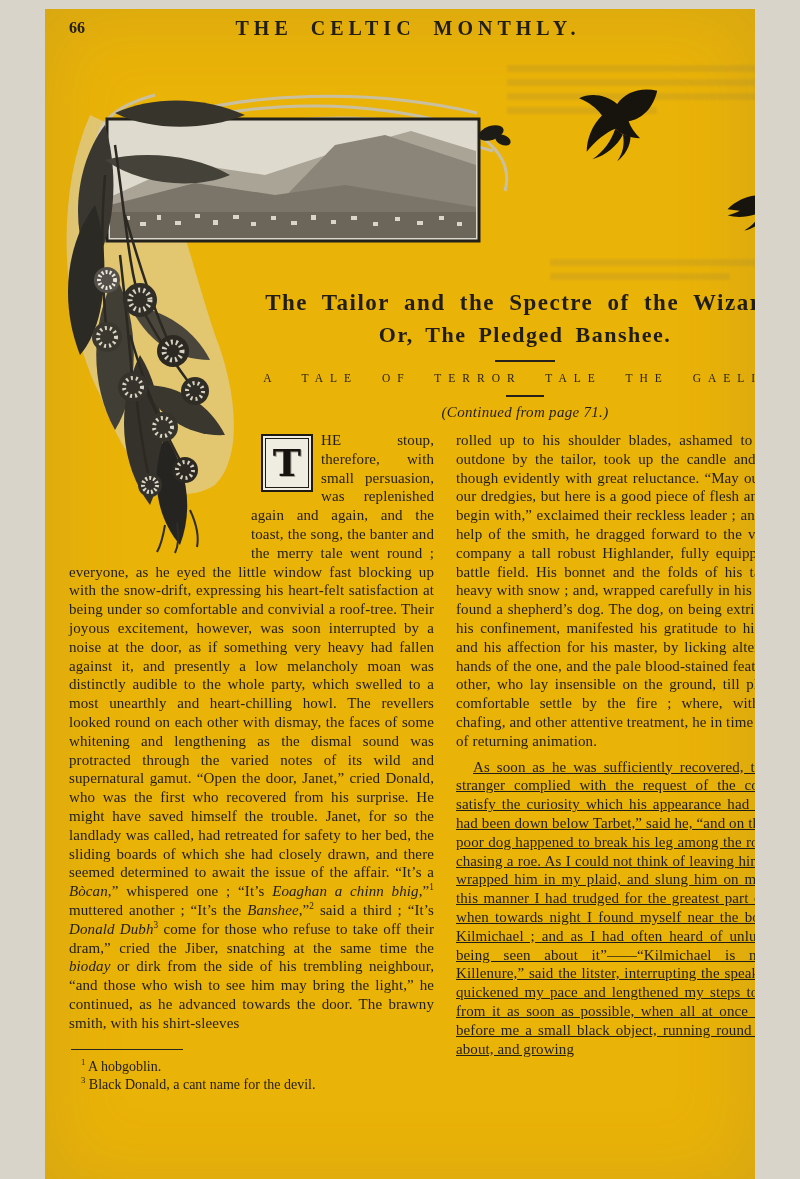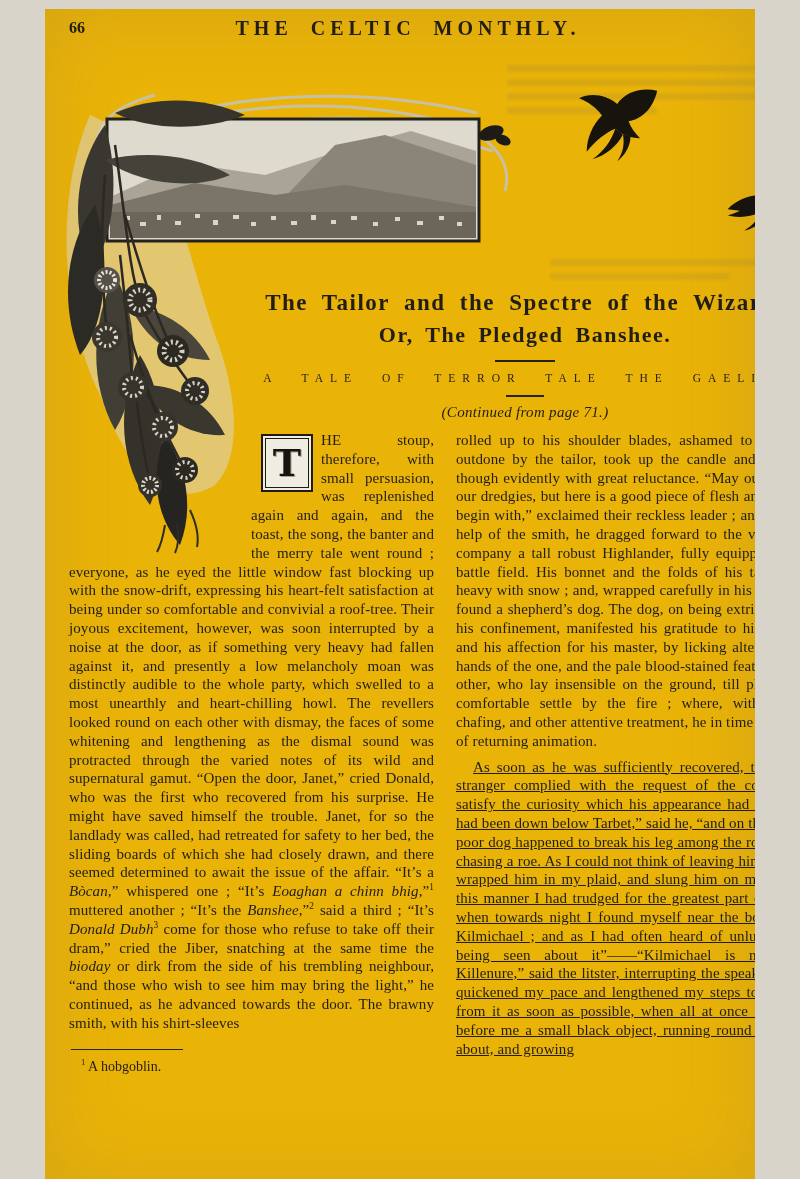--- a/index.html
+++ b/index.html
@@ -226,20 +226,21 @@
 
   <div class="columns">
     <div class="col">
       <div class="illus-spacer"></div>
       <div class="dropcap">
         <span>T</span>
       </div>
       <p class="body-text">HE stoup, therefore, with small persuasion, was replenished again and again, and the toast, the song, the banter and the merry tale went round&nbsp;; everyone, as he eyed the little window fast blocking up with the snow-drift, expressing his heart-felt satisfaction at being under so comfortable and convivial a roof-tree. Their joyous excitement, however, was soon interrupted by a noise at the door, as if something very heavy had fallen against it, and presently a low melancholy moan was distinctly audible to the whole party, which swelled to a most unearthly and heart-chilling howl. The revellers looked round on each other with dismay, the faces of some whitening and lengthening as the dismal sound was protracted through the varied notes of its wild and supernatural gamut. “Open the door, Janet,” cried Donald, who was the first who recovered from his surprise. He might have saved himself the trouble. Janet, for so the landlady was called, had retreated for safety to her bed, the sliding boards of which she had closely drawn, and there seemed determined to await the issue of the affair. “It’s a <i>Bòcan</i>,” whispered one&nbsp;; “It’s <i>Eoaghan a chinn bhig</i>,”<sup>1</sup> muttered another&nbsp;; “It’s the <i>Banshee</i>,”<sup>2</sup> said a third&nbsp;; “It’s <i>Donald Dubh</i><sup>3</sup> come for those who refuse to take off their dram,” cried the Jiber, snatching at the same time the <i>bioday</i> or dirk from the side of his trembling neighbour, “and those who wish to see him may bring the light,” he continued, as he advanced towards the door. The brawny smith, with his shirt-sleeves</p>
       <div class="fn-rule"></div>
       <p class="footnote"><sup>1</sup> A hobgoblin.</p>
+      <p class="footnote"><sup>3</sup> Black Donald, a cant name for the devil.</p>
     </div>
     <div class="col">
       <p class="body-text">rolled up to his shoulder blades, ashamed to be so far outdone by the tailor, took up the candle and followed, though evidently with great reluctance. “May our drink be our dredgies, but here is a good piece of flesh and blood to begin with,” exclaimed their reckless leader&nbsp;; and, with the help of the smith, he dragged forward to the view of the company a tall robust Highlander, fully equipped for the battle field. His bonnet and the folds of his tartan were heavy with snow&nbsp;; and, wrapped carefully in his plaid, they found a shepherd’s dog. The dog, on being extricated from his confinement, manifested his gratitude to his deliverer and his affection for his master, by licking alternately the hands of the one, and the pale blood-stained features of the other, who lay insensible on the ground, till placed on a comfortable settle by the fire&nbsp;; where, with rubbing, chafing, and other attentive treatment, he in time gave signs of returning animation.</p>
       <p class="body-text indent">As soon as he was sufficiently recovered, the athletic stranger complied with the request of the company to satisfy the curiosity which his appearance had created. “I had been down below Tarbet,” said he, “and on the road my poor dog happened to break his leg among the rocks, while chasing a roe. As I could not think of leaving him behind, I wrapped him in my plaid, and slung him on my back. In this manner I had trudged for the greatest part of the day, when towards night I found myself near the boundary of Kilmichael&nbsp;; and as I had often heard of unlucky sights being seen about it”——“Kilmichael is nothing to Killenure,” said the litster, interrupting the speaker, ——“I quickened my pace and lengthened my steps to get away from it as soon as possible, when all at once I observed before me a small black object, running round and round about, and growing</p>
     </div>
   </div>
 
 </div>
 
 </body></html>

